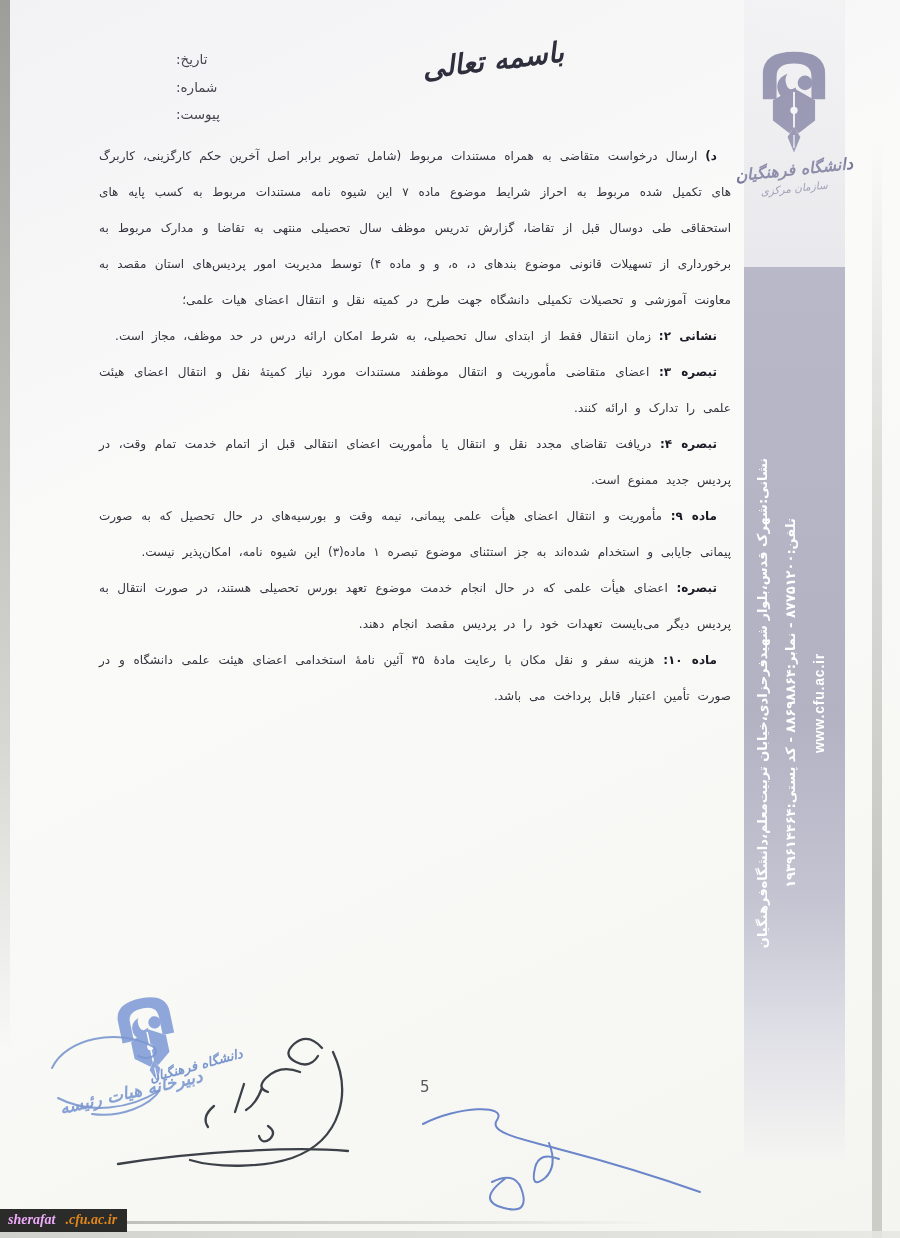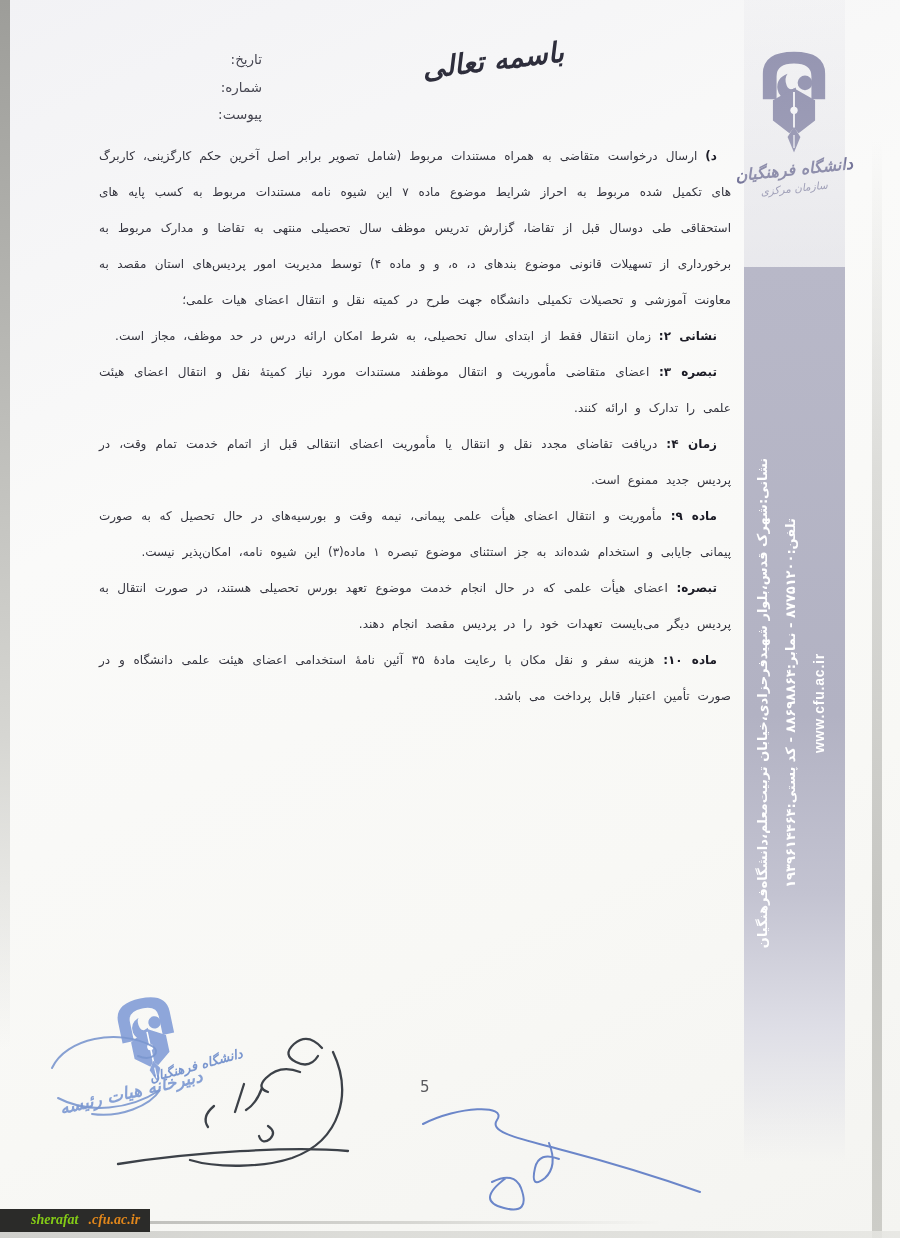--- a/index.html
+++ b/index.html
@@ -13,21 +13,21 @@
     background:linear-gradient(to bottom,#9d9d99 0%,#b9b9b5 35%,#d6d6d2 70%,rgba(250,250,248,0) 100%);}
   .edge-right{position:absolute;left:872px;top:140px;width:10px;height:1098px;
     background:linear-gradient(to bottom,rgba(198,198,194,0) 0%,rgba(198,198,194,.55) 30%,#c6c6c2 70%,#cdcdc8 100%);}
   .edge-bottom{position:absolute;left:0;top:1231px;width:900px;height:7px;
     background:linear-gradient(to right,#c9c9c5,#d8d8d4 40%,#dededa 75%,#e6e6e2);opacity:.85;}
 
   
   .bismillah{position:absolute;left:408px;top:44px;width:170px;text-align:center;
     font-family:"DejaVu Sans",sans-serif;font-weight:bold;font-style:italic;font-size:28px;
     color:#2e2e3c;transform:rotate(-7deg);}
-  .hdr-labels{position:absolute;left:176px;top:46px;width:86px;direction:rtl;text-align:right;
+  .hdr-labels{position:absolute;left:176px;top:46px;width:86px;direction:rtl;text-align:left;
     font-size:13.5px;line-height:27.5px;color:#474752;}
 
   
   .logo{position:absolute;left:733px;top:48px;width:122px;text-align:center;color:#8c8cab;}
   .logo-mark{width:74px;height:110px;display:block;margin:0 auto;color:#8c8cab;}
   .logo-uni{font-size:16px;font-weight:bold;font-style:italic;color:#76769a;transform:rotate(-6deg);margin-top:2px;}
   .logo-org{font-size:10.5px;font-style:italic;color:#8d8daa;transform:rotate(-6deg);margin-top:3px;}
 
   
   .strip-upper{position:absolute;left:744px;top:0;width:101px;height:268px;
@@ -50,21 +50,21 @@
   .stamp-uni{position:absolute;left:148px;top:1058px;transform:rotate(-15deg);
     font-size:13px;font-weight:bold;font-style:italic;color:#7b97cf;white-space:nowrap;}
   .stamp-office{position:absolute;left:58px;top:1082px;transform:rotate(-13deg);
     font-size:17px;font-weight:bold;font-style:italic;color:#87a1d5;letter-spacing:1px;white-space:nowrap;}
   .stamp-mark{position:absolute;left:118px;top:994px;width:62px;height:94px;
     color:#86a0d8;transform:rotate(-12deg);opacity:.92;}
   .ink-overlay{position:absolute;left:0;top:980px;width:760px;height:258px;}
 
   .watermark{position:absolute;left:0;top:1209px;background:#2b2b29;padding:3px 10px 4px 8px;
     font-family:"Liberation Serif",serif;font-style:italic;font-weight:bold;font-size:14px;white-space:nowrap;}
-  .watermark .wm-bold{color:#84cc16;margin-left:23px;}
+  .watermark .wm-bold{color:#f0abfc;}
   .watermark .wm-rest{color:#e0861b;padding-left:10px;}
   .fold-line{position:absolute;left:102px;top:1221px;width:560px;height:3px;
     background:linear-gradient(to right,#bdbdb9,#d6d6d2 55%,rgba(236,236,232,0));}
 </style>
 </head>
 <body>
 
 <svg width="0" height="0" style="position:absolute">
   <symbol id="uni-mark" viewBox="0 0 80 120">
     <path fill="currentColor" fill-rule="evenodd" d="M6,56 V28 Q6,4 40,4 Q74,4 74,28 V56 H59 V31 Q59,17 40,17 Q21,17 21,31 V56 Z"></path>
@@ -104,21 +104,21 @@
   <div class="strip-text">
     <div>نشانی:شهرک قدس،بلوار شهیدفرحزادی،خیابان تربیت‌معلم،دانشگاه‌فرهنگیان</div>
     <div>تلفن:۸۷۷۵۱۲۰۰ - نمابر:۸۸۶۹۸۸۶۴ - کد پستی:۱۹۳۹۶۱۴۴۶۴</div>
     <div class="web">www.cfu.ac.ir</div>
   </div>
 
   <div class="doc-body">
     <p><b>د)</b> <span>ارسال درخواست متقاضی به همراه مستندات مربوط (شامل تصویر برابر اصل آخرین حکم کارگزینی، کاربرگ های تکمیل شده مربوط به احراز شرایط موضوع ماده ۷ این شیوه نامه مستندات مربوط به کسب پایه های استحقاقی طی دوسال قبل از تقاضا، گزارش تدریس موظف سال تحصیلی منتهی به تقاضا و مدارک مربوط به برخورداری از تسهیلات قانونی موضوع بندهای د، ه، و و ماده ۴) توسط مدیریت امور پردیس‌های استان مقصد به معاونت آموزشی و تحصیلات تکمیلی دانشگاه جهت طرح در کمیته نقل و انتقال اعضای هیات علمی؛</span></p>
     <p><b>نشانی ۲:</b> <span>زمان انتقال فقط از ابتدای سال تحصیلی، به شرط امکان ارائه درس در حد موظف، مجاز است.</span></p>
     <p><b>تبصره ۳:</b> <span>اعضای متقاضی مأموریت و انتقال موظفند مستندات مورد نیاز کمیتهٔ نقل و انتقال اعضای هیئت علمی را تدارک و ارائه کنند.</span></p>
-    <p><b>زمان ۴:</b> <span>دریافت تقاضای مجدد نقل و انتقال یا مأموریت اعضای انتقالی قبل از اتمام خدمت تمام وقت، در پردیس جدید ممنوع است.</span></p>
+    <p><b>تبصره ۴:</b> <span>دریافت تقاضای مجدد نقل و انتقال یا مأموریت اعضای انتقالی قبل از اتمام خدمت تمام وقت، در پردیس جدید ممنوع است.</span></p>
     <p><b>ماده ۹:</b> <span>مأموریت و انتقال اعضای هیأت علمی پیمانی، نیمه وقت و بورسیه‌های در حال تحصیل که به صورت پیمانی جایابی و استخدام شده‌اند به جز استثنای موضوع تبصره ۱ ماده(۳) این شیوه نامه، امکان‌پذیر نیست.</span></p>
     <p><b>تبصره:</b> <span>اعضای هیأت علمی که در حال انجام خدمت موضوع تعهد بورس تحصیلی هستند، در صورت انتقال به پردیس دیگر می‌بایست تعهدات خود را در پردیس مقصد انجام دهند.</span></p>
     <p><b>ماده ۱۰:</b> <span>هزینه سفر و نقل مکان با رعایت مادهٔ ۳۵ آئین نامهٔ استخدامی اعضای هیئت علمی دانشگاه و در صورت تأمین اعتبار قابل پرداخت می باشد.</span></p>
   </div>
 
   <div class="page-num">5</div>
 
   <svg class="stamp-mark" viewBox="0 0 80 120" aria-hidden="true">
       <use href="#uni-mark"></use>
     </svg>

